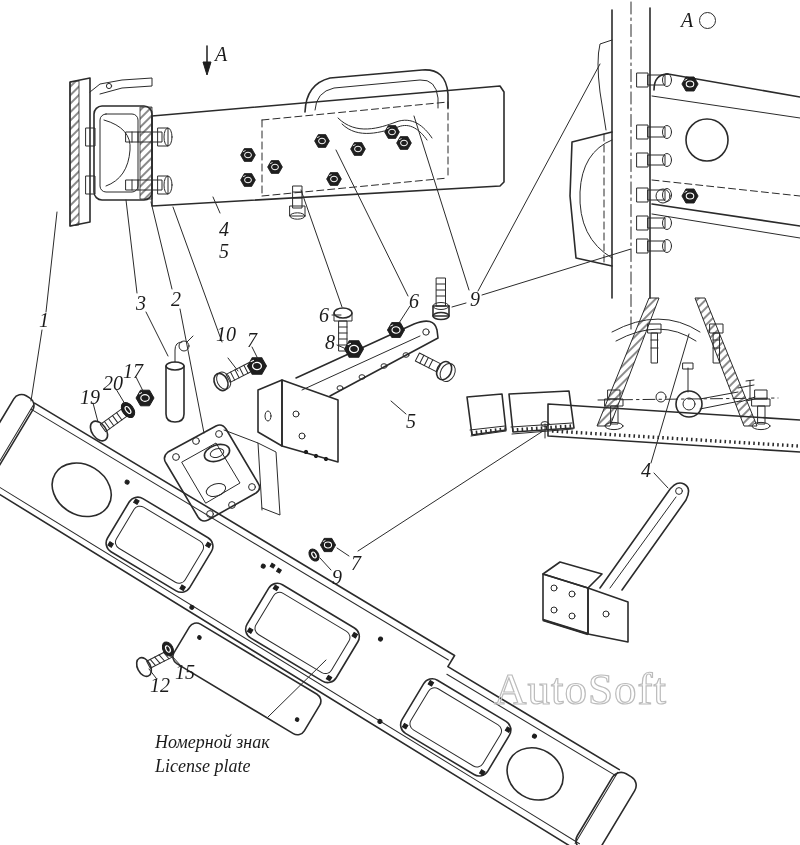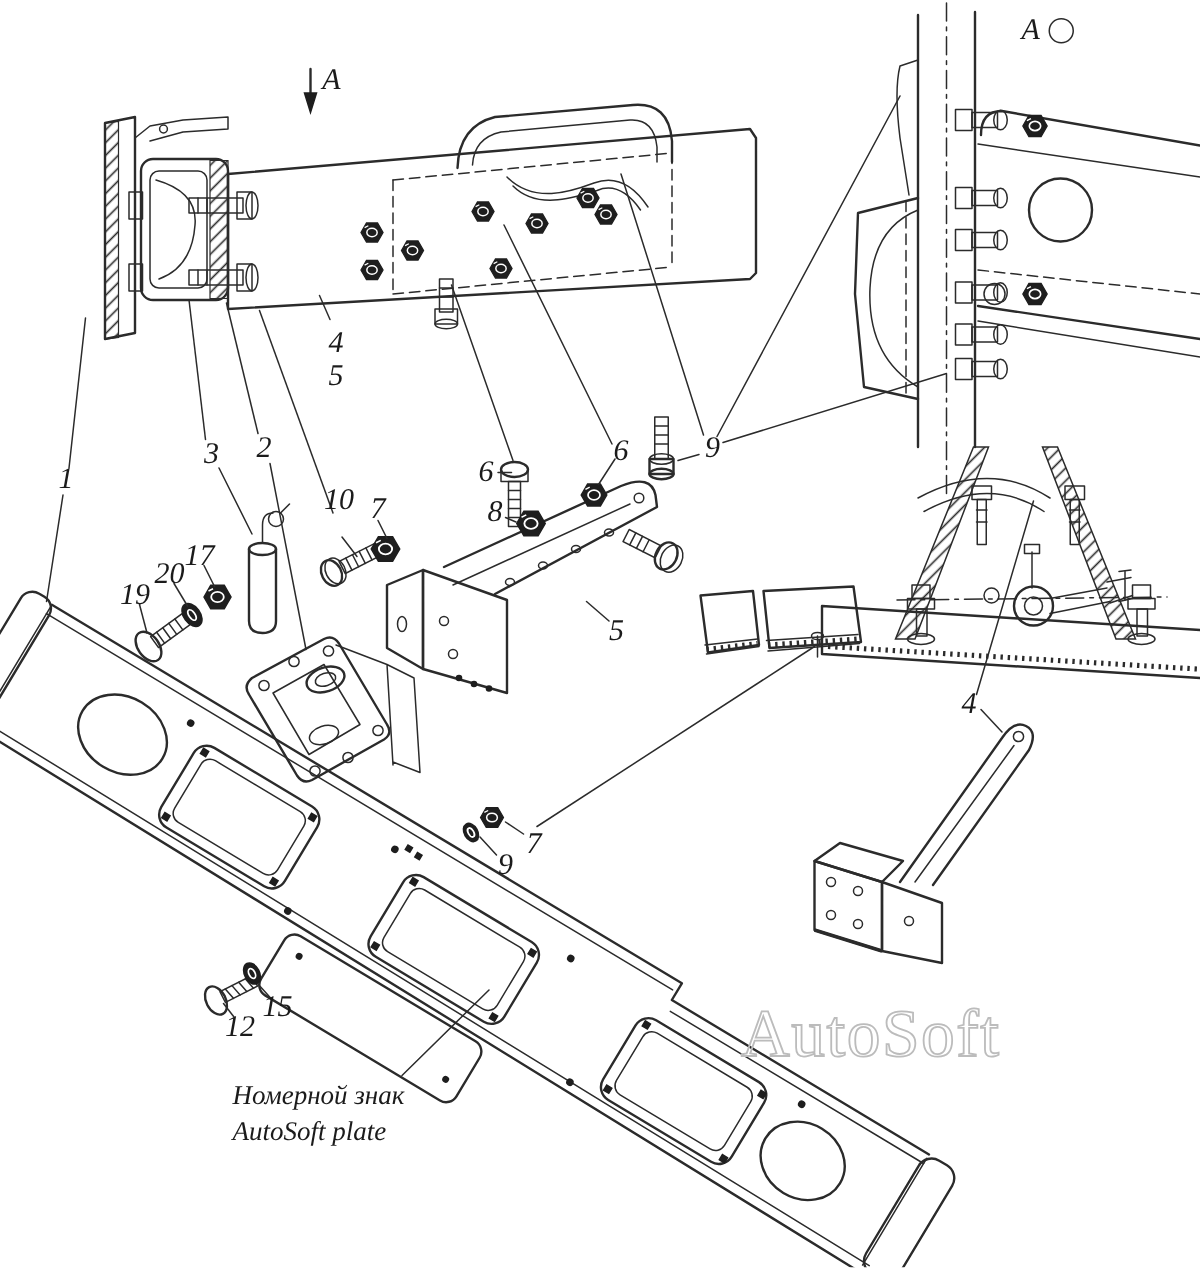--- a/index.html
+++ b/index.html
@@ -8,21 +8,21 @@
   .stage svg{position:absolute;left:0;top:0;}
   .ln{fill:none;stroke:#2b2b2b;stroke-width:1.6;stroke-linejoin:round;stroke-linecap:round;}
   .thin{fill:none;stroke:#2b2b2b;stroke-width:1;stroke-linejoin:round;stroke-linecap:round;}
   .thick{fill:none;stroke:#2b2b2b;stroke-width:2.4;}
   .dash{stroke-dasharray:7 4;}
   .dashdot{stroke-dasharray:12 4 2.5 4;}
   .dots{stroke-dasharray:1.6 3.2;stroke-width:3.4;}
   .dark{fill:#1e1e1e;stroke:#1e1e1e;}
   .lbl{position:absolute;transform:translate(-50%,-50%);font:italic 20px "Liberation Serif",serif;
        color:#1b1b1b;white-space:nowrap;}
-  .cap{position:absolute;font:italic 18px "Liberation Serif",serif;color:#1b1b1b;white-space:nowrap;}
+  .cap{position:absolute;font:italic 18px "Liberation Serif",serif;color:#1b1b1b;white-space:nowrap;margin-top:12px;}
   .viewref{position:absolute;display:flex;align-items:center;gap:6px;}
   .viewref .vl{font:italic 20px "Liberation Serif",serif;color:#1b1b1b;}
   .circle-glyph{display:inline-block;width:15px;height:15px;border:1.6px solid #2b2b2b;
        border-radius:50%;}
 </style>
 </head>
 <body>
 
 <div class="stage">
 <svg width="800" height="845" viewBox="0 0 800 845">
@@ -404,14 +404,14 @@
   <div class="lbl" style="left:113px;top:383px">20</div>
   <div class="lbl" style="left:90px;top:397px">19</div>
 
   <div class="lbl" style="left:221px;top:54px">А</div>
   <div class="viewref" style="left:681px;top:9px">
     <span class="vl">А</span>
     <span class="circle-glyph"></span>
   </div>
 
   <div class="cap" style="left:155px;top:720px">Номерной знак</div>
-  <div class="cap" style="left:155px;top:744px">AutoSoft plate</div>
+  <div class="cap" style="left:155px;top:744px">License plate</div>
 </div>
 
 </body></html>

